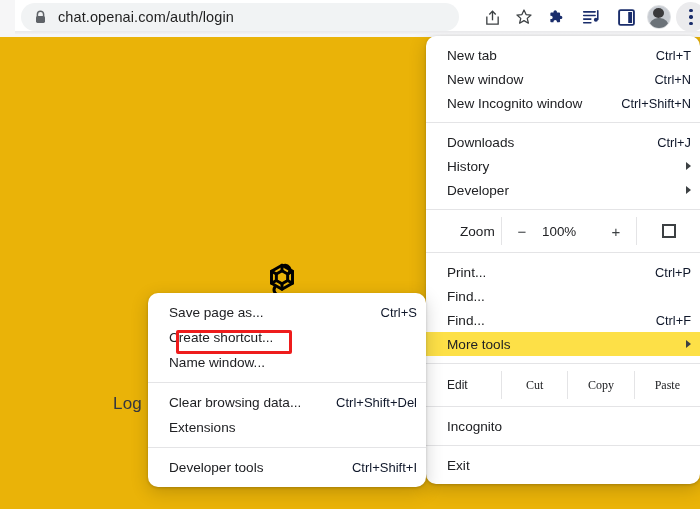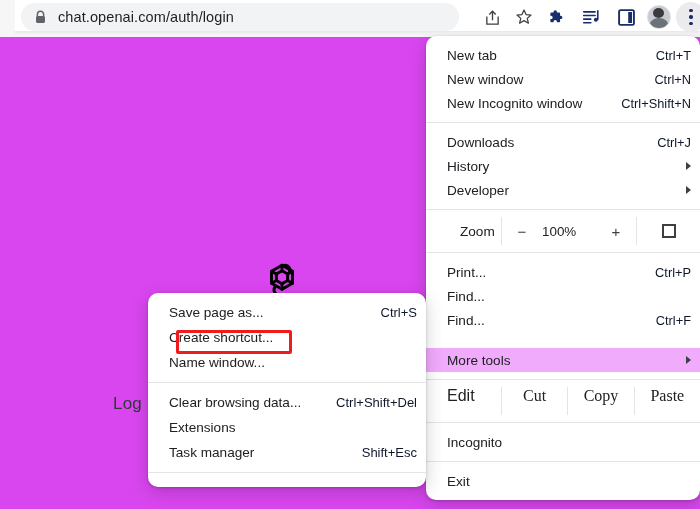--- a/index.html
+++ b/index.html
@@ -61,21 +61,21 @@
     content:"";position:absolute;left:1px;top:12px;width:20px;height:14px;border-radius:9px 9px 0 0;
     background:#6b7278;
   }
 
   .dot3{display:flex;flex-direction:column;gap:3px;align-items:center;}
   .dot3 span{width:3.4px;height:3.4px;border-radius:50%;background:#1a2d6b;display:block;}
 
   
   #page{
     position:absolute;left:0;top:37px;width:700px;height:472px;
-    background:#d946ef;
+    background:#eab308;
   }
   #openai-logo{position:absolute;left:261px;top:222px;}
   #login-text{
     position:absolute;left:113px;top:357px;font-size:17px;color:#353740;
     letter-spacing:.2px;
   }
 
   
   .menu{
     position:absolute;background:#ffffff;border-radius:10px;
@@ -85,21 +85,21 @@
     box-sizing:border-box;
   }
   .mi{
     position:relative;height:24px;display:flex;align-items:center;
     padding:0 9px 0 21px;white-space:nowrap;
   }
   .mi .lab{flex:0 0 auto;}
   .mi .acc{
     margin-left:auto;color:#0f172a;font-size:13px;padding-left:22px;
   }
-  .mi.hl{background:#f0abfc;margin-top:16px;}
+  .mi.hl{background:#fde047;}
   .arrow{
     margin-left:auto;width:0;height:0;
     border-left:5px solid #3c4043;border-top:4px solid transparent;border-bottom:4px solid transparent;
   }
   .sep{height:1px;background:#e4e4e6;margin:7px 0;}
 
   
   #chrome-menu{left:426px;top:36px;width:274px;}
   #chrome-menu .mi{height:24px;}
   #chrome-menu .mi .acc{font-size:12.8px;}
@@ -111,21 +111,21 @@
   #zoom-row .zlabel{padding-left:34px;width:75px;box-sizing:border-box;}
   #zoom-row .zdiv{width:1px;height:28px;background:#e4e4e6;}
   #zoom-row .zminus,#zoom-row .zplus{
     width:40px;text-align:center;color:#3c4043;font-size:15px;
   }
   #zoom-row .zval{width:54px;font-size:13.4px;}
   #zoom-row .zfull{flex:1;display:flex;align-items:center;justify-content:center;}
 
   
   #edit-row{
-    display:flex;height:28px;font-size:16px;color:#202124;
+    display:flex;align-items:center;height:28px;font-size:12px;color:#202124;
   }
   #edit-row .elabel{padding-left:21px;width:75px;box-sizing:border-box;}
   #edit-row .ediv{width:1px;height:28px;background:#e4e4e6;}
   #edit-row .ecell{flex:1;text-align:center;font-family:Liberation Serif, serif;}
 
   
   #more-tools-menu{left:148px;top:293px;width:278px;}
   #more-tools-menu .mi{height:25px;}
 
   #highlight-box{
@@ -334,22 +334,22 @@
 
   <div class="sep"></div>
 
   <div class="mi">
     <span class="lab">Clear browsing data...</span>
     <span class="acc">Ctrl+Shift+Del</span>
   </div>
   <div class="mi">
     <span class="lab">Extensions</span>
   </div>
-  <div class="mi">
-    <span class="lab">Task manager</span>
-    <span class="acc">Shift+Esc</span>
-  </div>
-
-  <div class="sep"></div>
-
+
+  <div class="sep"></div>
+
+  <div class="mi">
+    <span class="lab">Developer tools</span>
+    <span class="acc">Ctrl+Shift+I</span>
+  </div>
 
   <div id="highlight-box" style="border-color: rgb(238, 28, 28);"></div>
 </div>
 
 </body></html>

